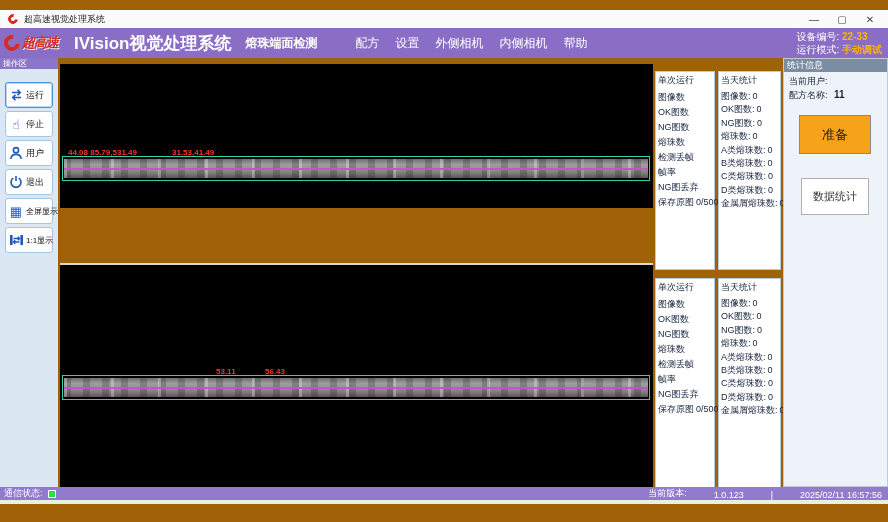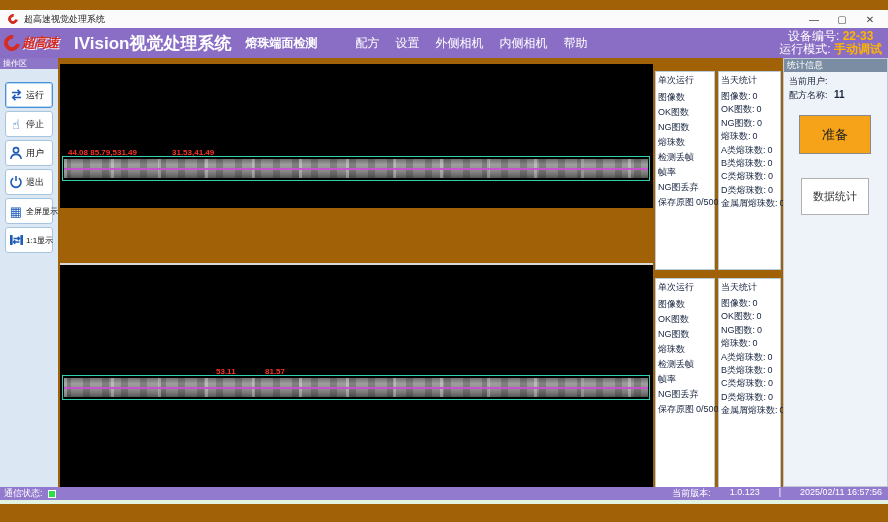--- a/index.html
+++ b/index.html
@@ -20,21 +20,21 @@
   .header { position:absolute; top:28px; left:0; width:888px; height:30px; background:#8a6ec5;
             display:flex; align-items:center; }
   .logo-swirl { width:16px; height:16px; margin-left:4px; border:4px solid #d62b20; border-radius:50%;
                 border-right-color:transparent; transform:rotate(-35deg); flex:none; }
   .brand { font-size:13px; font-weight:bold; font-style:italic; color:#d62b20; margin-left:2px;
            text-shadow:1px 1px 0 #f2eefc; letter-spacing:-1px; flex:none; }
   .app-title { font-size:17px; font-weight:bold; color:#ffffff; margin-left:16px; flex:none; }
   .subtitle { font-size:12px; font-weight:bold; color:#ffffff; margin-left:14px; flex:none; }
   .menu { display:flex; gap:16px; margin-left:38px; }
   .menu-item { font-size:12px; color:#ffffff; cursor:pointer; white-space:nowrap; }
-  .device-info { position:absolute; right:6px; top:2px; font-size:12px; line-height:13px; text-align:center; }
+  .device-info { position:absolute; right:6px; top:2px; font-size:10px; line-height:13px; text-align:left; }
   .device-info .lbl { color:#ffffff; }
   .device-info .val { color:#ffb400; font-weight:bold; }
 
   
   .main { position:absolute; top:58px; left:0; width:888px; height:429px; }
 
   
   .sidebar { position:absolute; left:0; top:0; width:58px; height:429px; background:#dbe7f3; }
   .sidebar-title { height:11px; background:#8d76c8; color:#ffffff; font-size:8px; line-height:11px; padding-left:3px; }
   .side-btns { margin-top:13px; display:flex; flex-direction:column; align-items:center; gap:3px; }
@@ -95,21 +95,21 @@
                  font-family:inherit; cursor:pointer; }
   .data-stats-btn { position:absolute; left:17px; top:119px; width:68px; height:37px;
                     background:#ffffff; border:1px solid #b0b0b0; font-size:11px; color:#333;
                     font-family:inherit; cursor:pointer; }
 
   
   .statusbar { position:absolute; top:487px; left:0; width:888px; height:13px; background:#927ace;
                display:flex; align-items:center; font-size:9px; color:#ffffff; }
   .comm { margin-left:4px; }
   .comm-dot { width:8px; height:8px; background:#2ce04a; border:1px solid #ffffff; margin-left:5px; flex:none; }
-  .sb-right { position:absolute; right:6px; display:flex; gap:19px; align-items:flex-start; }
+  .sb-right { position:absolute; right:6px; display:flex; gap:27px; align-items:flex-end; }
   .bottom-strip { position:absolute; top:500px; left:0; width:888px; height:4px; background:#e2f3e2; }
 </style>
 </head>
 <body>
 
 <div class="screen">
 
   <div class="titlebar">
     <span class="app-dot"></span>
     <span class="title-text">超高速视觉处理系统</span>
@@ -197,21 +197,21 @@
         <span class="anno anno-1">31.53,41.49</span>
         <div class="strip-box">
           <div class="strip">
             <div class="beadline"></div>
           </div>
         </div>
       </div>
       <div class="panel-sep"></div>
       <div class="camera-panel cam-2">
         <span class="anno anno-0">53.11</span>
-        <span class="anno anno-1">81.57</span>
+        <span class="anno anno-1">56.43</span>
         <div class="strip-box">
           <div class="strip">
             <div class="beadline"></div>
           </div>
         </div>
       </div>
     </div>
 
     <div class="stats-col">
 

